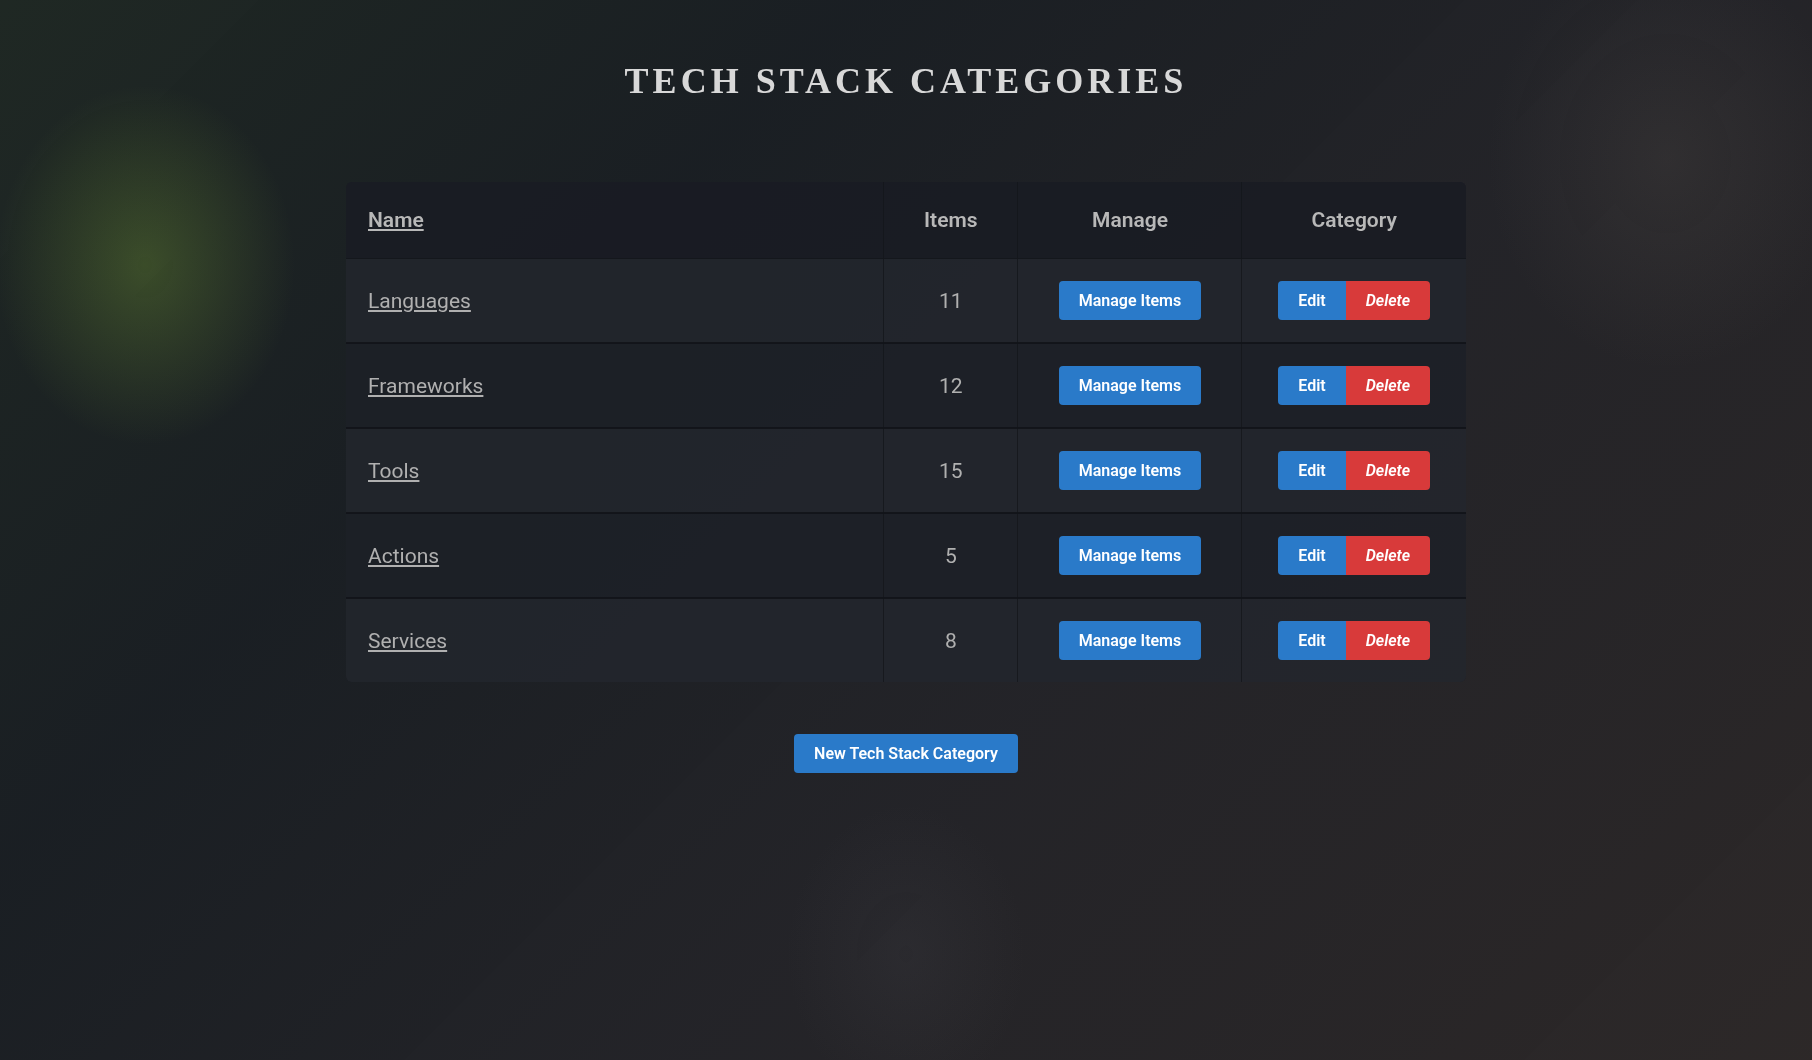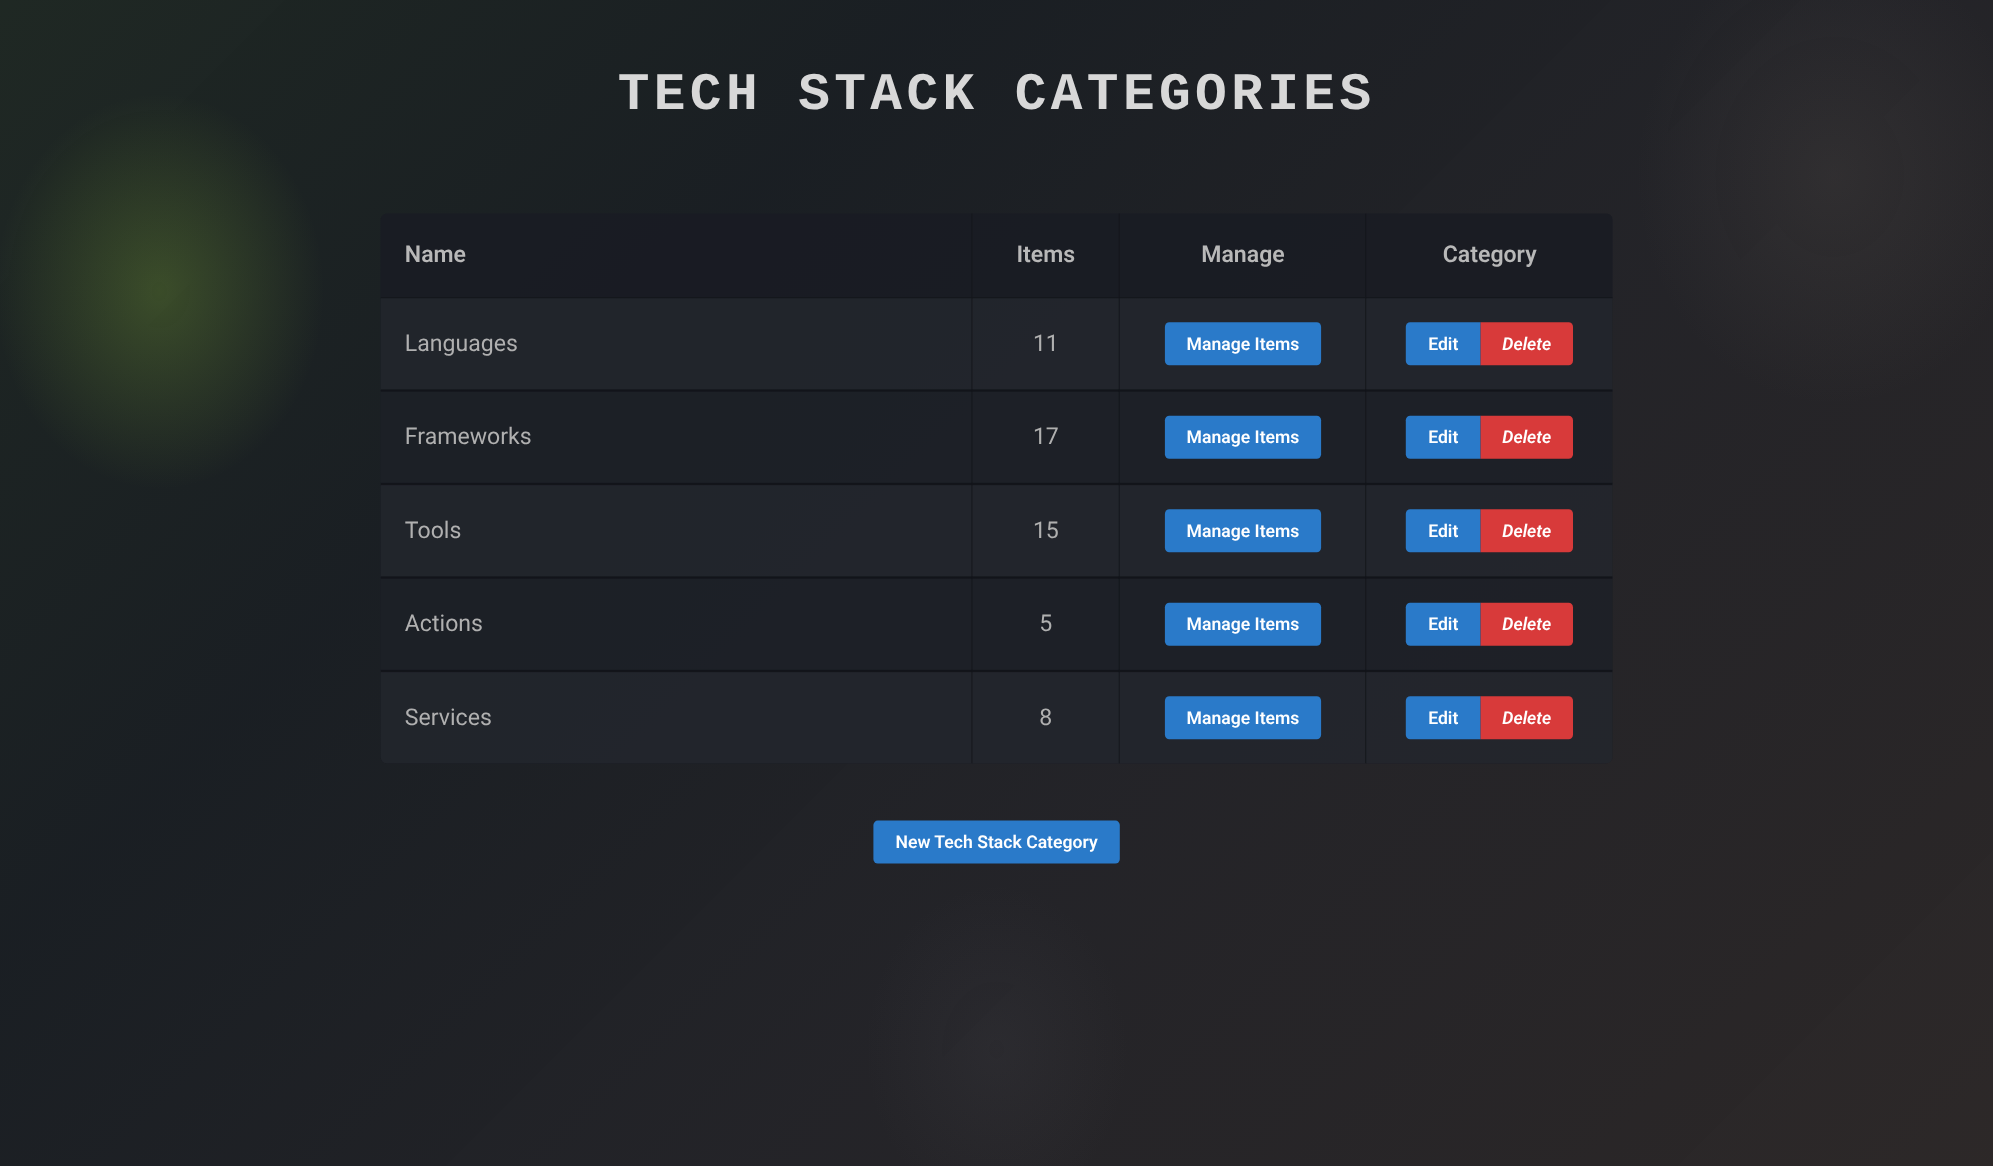--- a/index.html
+++ b/index.html
@@ -44,24 +44,24 @@
 
     .content {
       position: relative;
       z-index: 2;
       padding: 60px 40px;
     }
 
     .page-title {
       text-align: center;
       color: #d8d8d8;
-      font-size: 48px;
+      font-size: 36px;
       font-weight: 700;
       letter-spacing: 4px;
-      font-family: Liberation Mono, monospace;
+      font-family: Liberation Serif, serif;
       text-transform: uppercase;
       margin-bottom: 80px;
     }
 
     .table-container {
       max-width: 1120px;
       margin: 0 auto;
       background: rgba(30, 33, 40, 0.7);
       border-radius: 6px;
       overflow: hidden;
@@ -117,20 +117,21 @@
       border-right: 1px solid rgba(20, 22, 28, 0.8);
       vertical-align: middle;
     }
 
     td:last-child {
       border-right: none;
     }
 
     .col-name {
       width: 48%;
+      text-decoration: underline;
     }
 
     .col-items {
       width: 12%;
     }
 
     .col-manage {
       width: 20%;
     }
 
@@ -200,21 +201,21 @@
             <td class="col-name">Languages</td>
             <td class="col-items center">11</td>
             <td class="col-manage center"><button class="btn btn-primary">Manage Items</button></td>
             <td class="col-actions center"><div class="btn-group">
                 <button class="btn btn-primary">Edit</button>
                 <button class="btn btn-danger">Delete</button>
               </div></td>
           </tr>
           <tr>
             <td class="col-name">Frameworks</td>
-            <td class="col-items center">17</td>
+            <td class="col-items center">12</td>
             <td class="col-manage center"><button class="btn btn-primary">Manage Items</button></td>
             <td class="col-actions center"><div class="btn-group">
                 <button class="btn btn-primary">Edit</button>
                 <button class="btn btn-danger">Delete</button>
               </div></td>
           </tr>
           <tr>
             <td class="col-name">Tools</td>
             <td class="col-items center">15</td>
             <td class="col-manage center"><button class="btn btn-primary">Manage Items</button></td>

